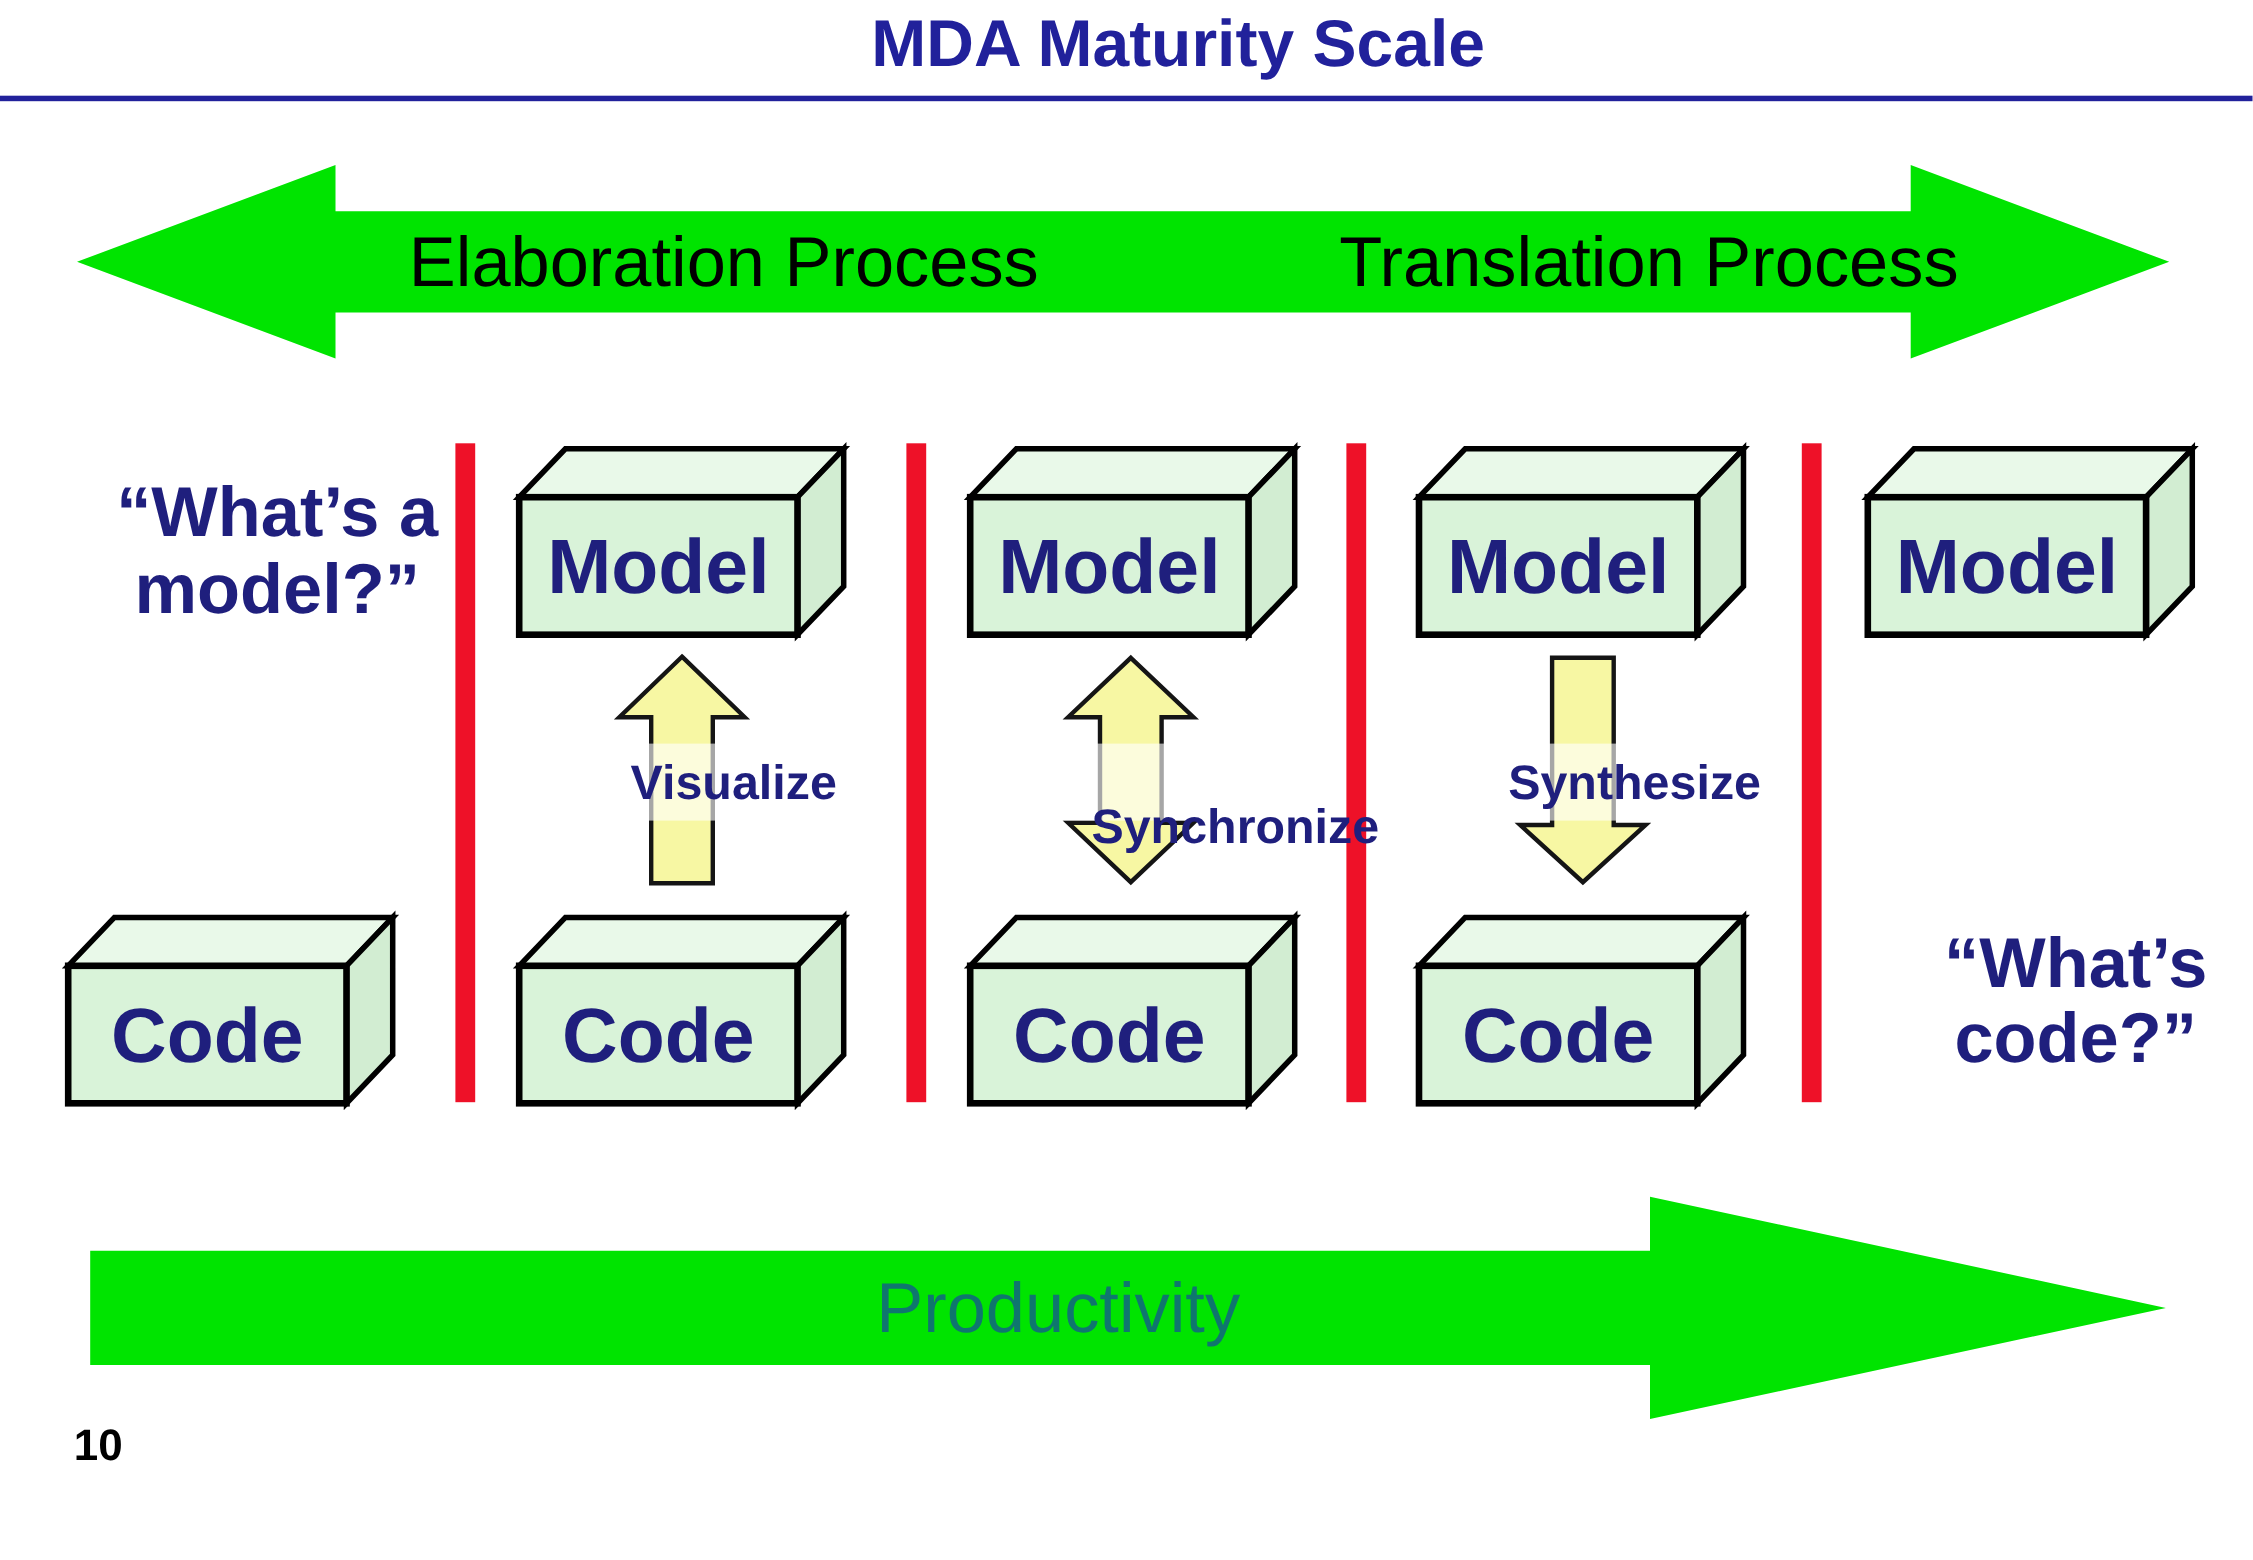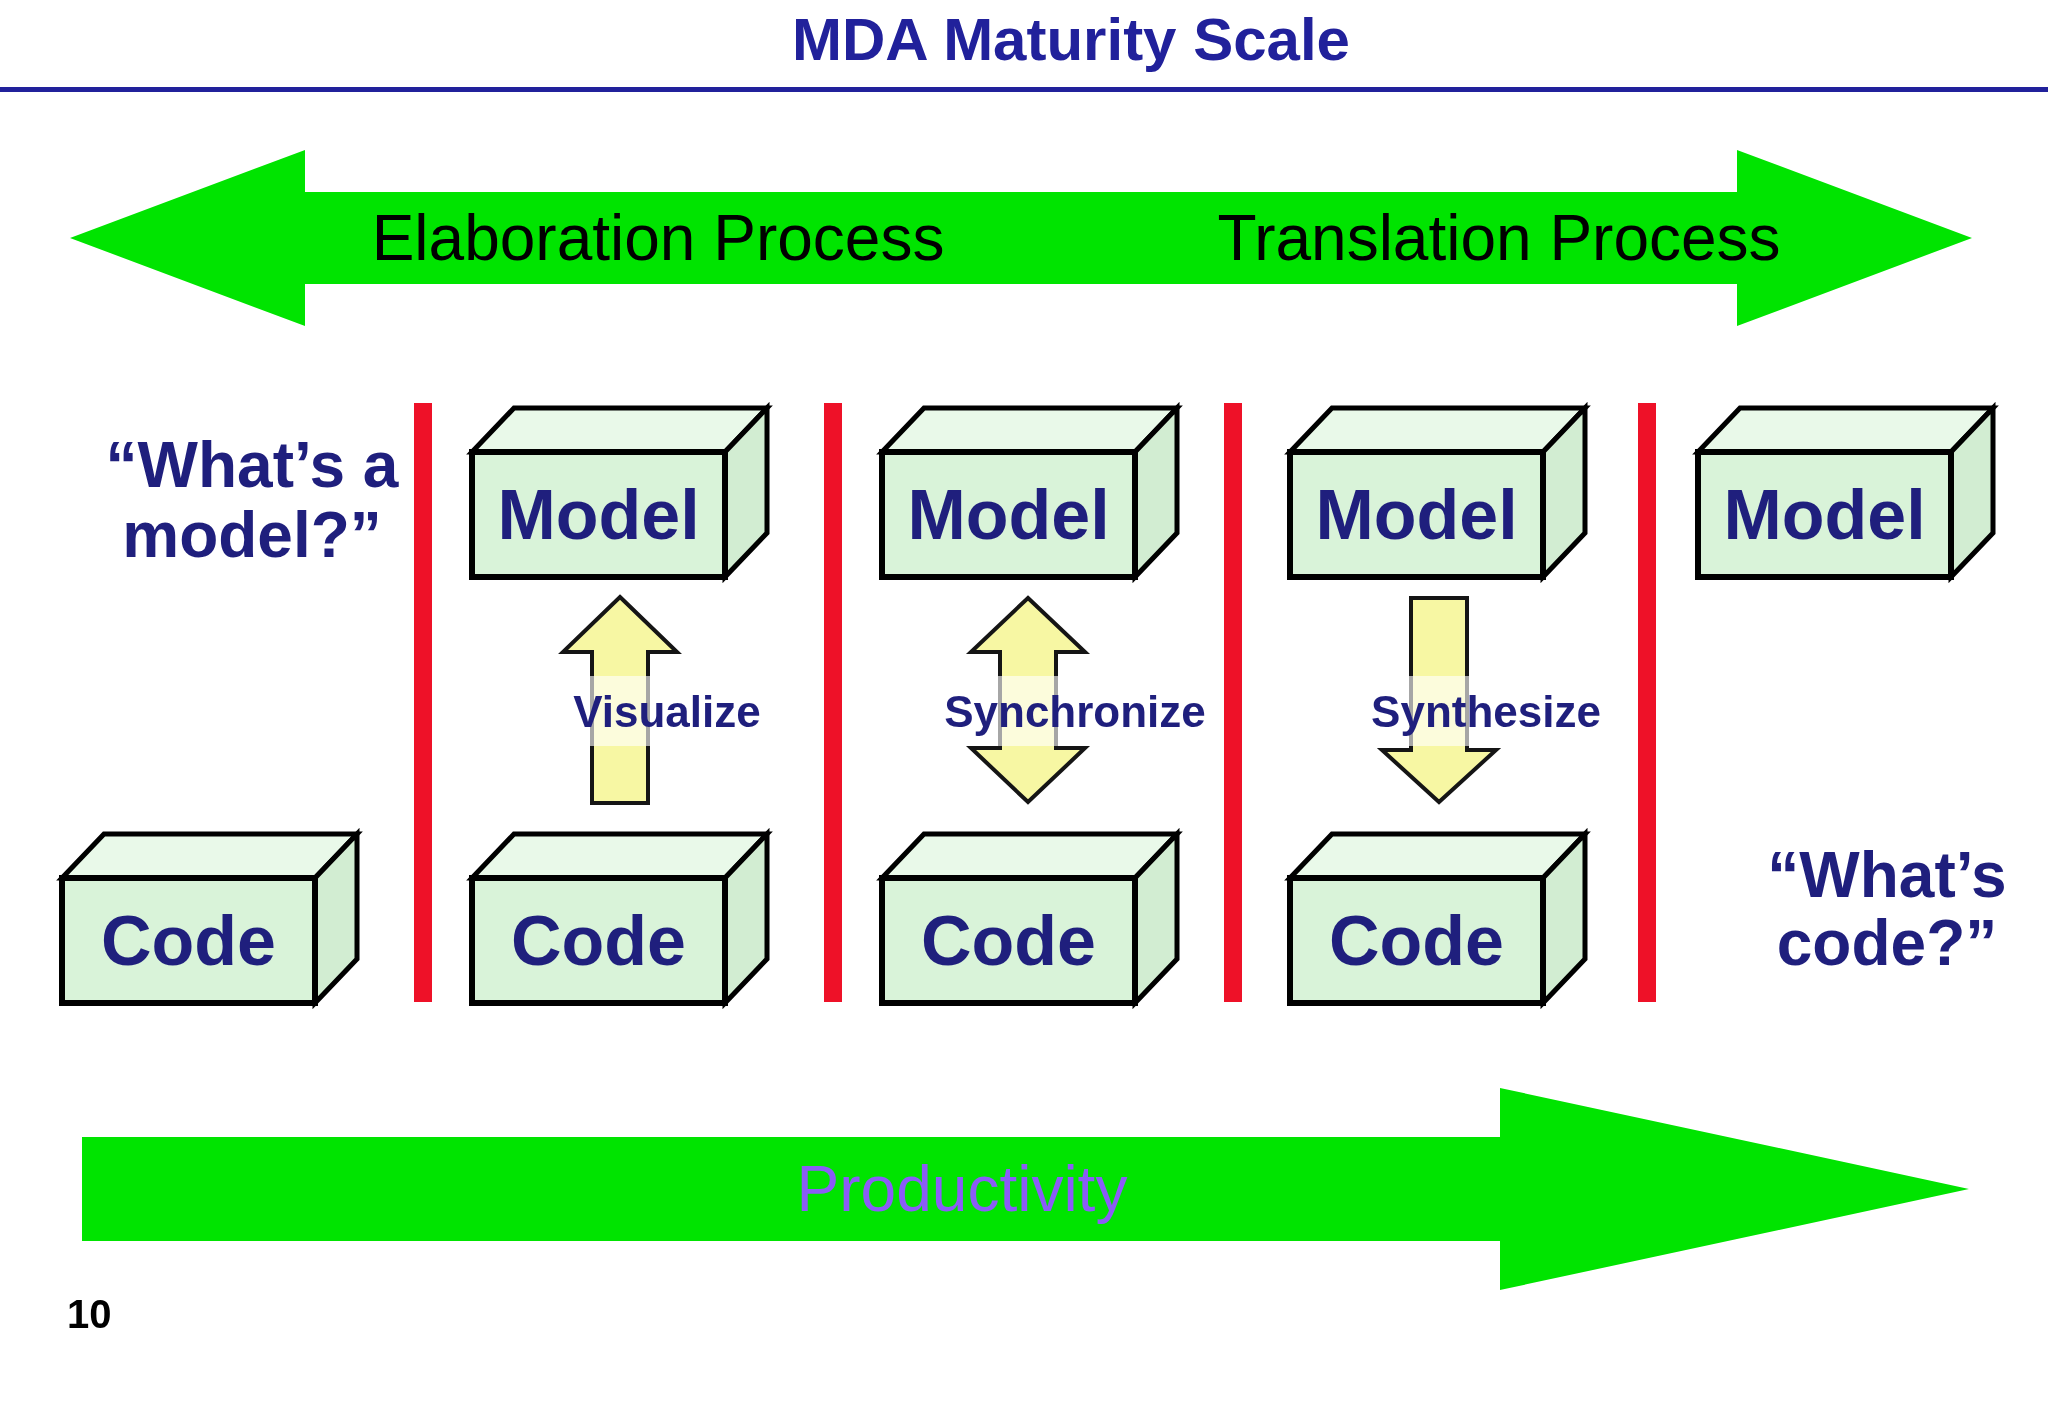--- a/index.html
+++ b/index.html
@@ -20,23 +20,23 @@
   .process{top:200px;width:600px;text-align:center;font-size:64px;line-height:76px;color:#000;}
   .p-left{left:311px;}
   .p-right{left:1152px;}
   .question{font-size:64px;font-weight:bold;color:var(--navy_text);text-align:center;}
   .q-left{left:-5px;top:430px;width:420px;line-height:70px;}
   .q-right{left:1640px;top:841px;width:400px;line-height:68px;}
   .boxlabel{position:absolute;width:253px;height:125px;display:flex;align-items:center;
             justify-content:center;font-size:70px;font-weight:bold;color:var(--navy_text);text-align:right;}
   .action{top:688px;width:400px;text-align:center;font-size:44px;font-weight:bold;
           line-height:48px;color:var(--navy_text);}
-  .a-1{left:420px;} .a-2{left:828px;} .a-3{left:1239px;}
+  .a-1{left:420px;} .a-2{left:876px;margin-top:40px;} .a-3{left:1239px;}
   .productivity{left:615px;top:1152px;width:600px;text-align:center;font-size:64px;
-                line-height:74px;color:#8b5cf6;}
+                line-height:74px;color:#0f766e;}
   .pagenum{left:20px;top:1292px;font-size:40px;font-weight:bold;line-height:44px;color:#000;}
 </style>
 </head>
 <body>
 
 <div class="slide">
 
   <svg class="shapes" width="2048" height="1418" viewBox="0 0 2048 1418">
 
     <polygon class="green" points="70,238 305,150 305,192 1737,192 1737,150 1972,238 1737,326 1737,284 305,284 305,326"></polygon>

